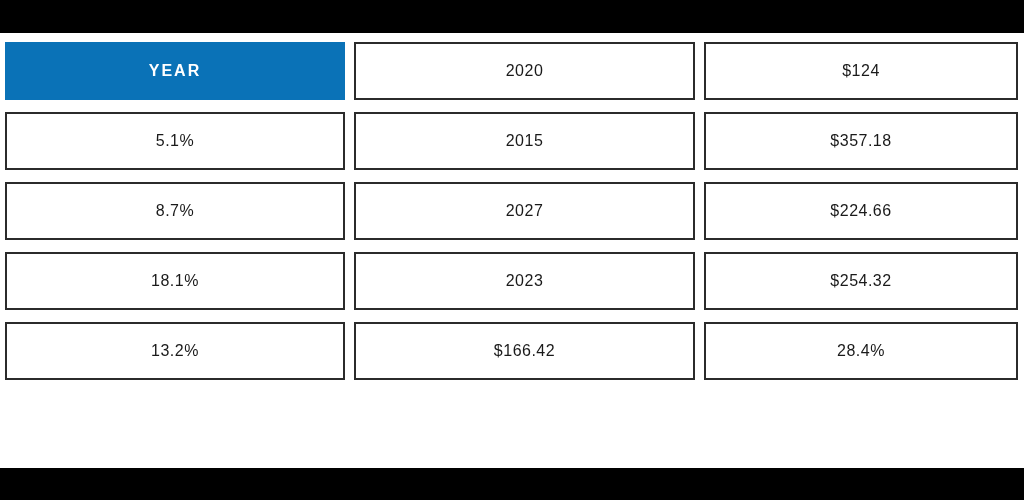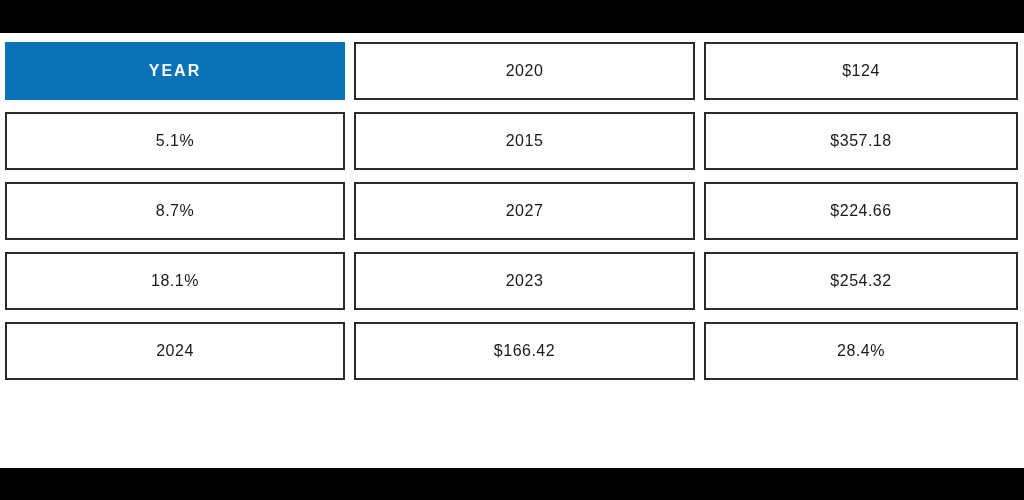--- a/index.html
+++ b/index.html
@@ -71,20 +71,20 @@
     <div class="td">2015</div>
     <div class="td">$357.18</div>
     <div class="td">8.7%</div>
 
     <div class="td">2027</div>
     <div class="td">$224.66</div>
     <div class="td">18.1%</div>
 
     <div class="td">2023</div>
     <div class="td">$254.32</div>
+    <div class="td">13.2%</div>
 
-    <div class="td">2024</div>
     <div class="td">$166.42</div>
     <div class="td">28.4%</div>
   </div>
 
   <div class="letterbox bottom"></div>
 </div>
 
 </body></html>

